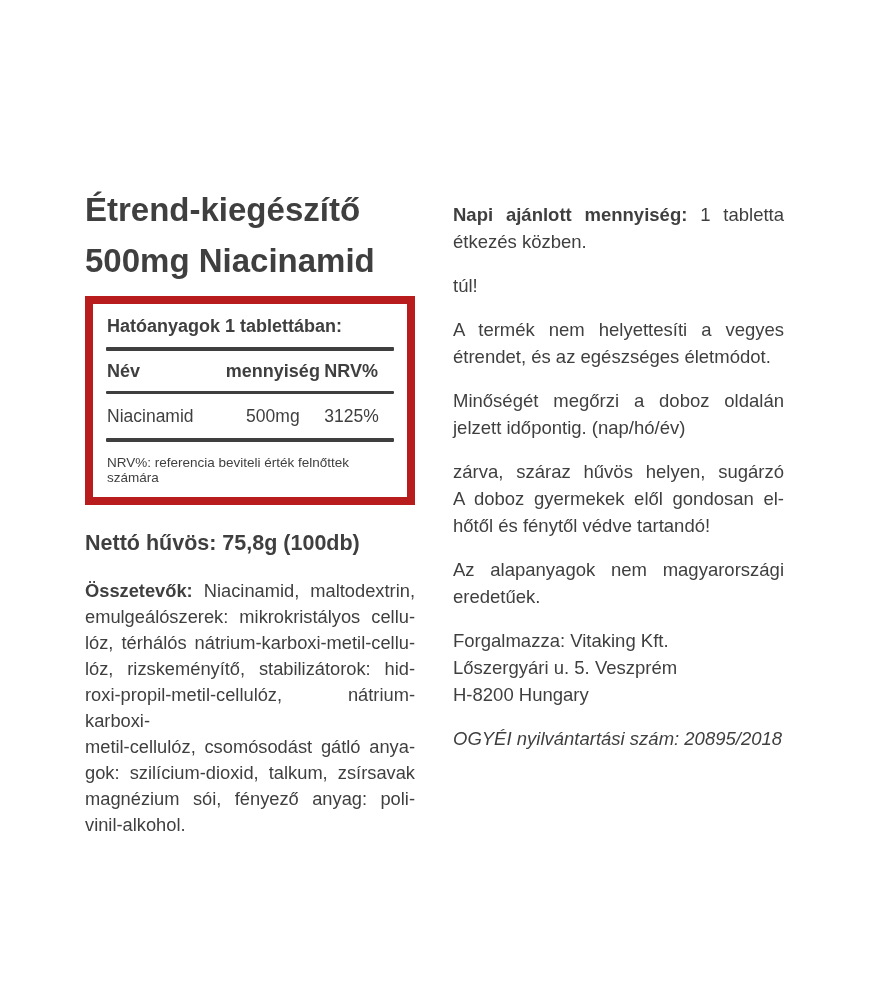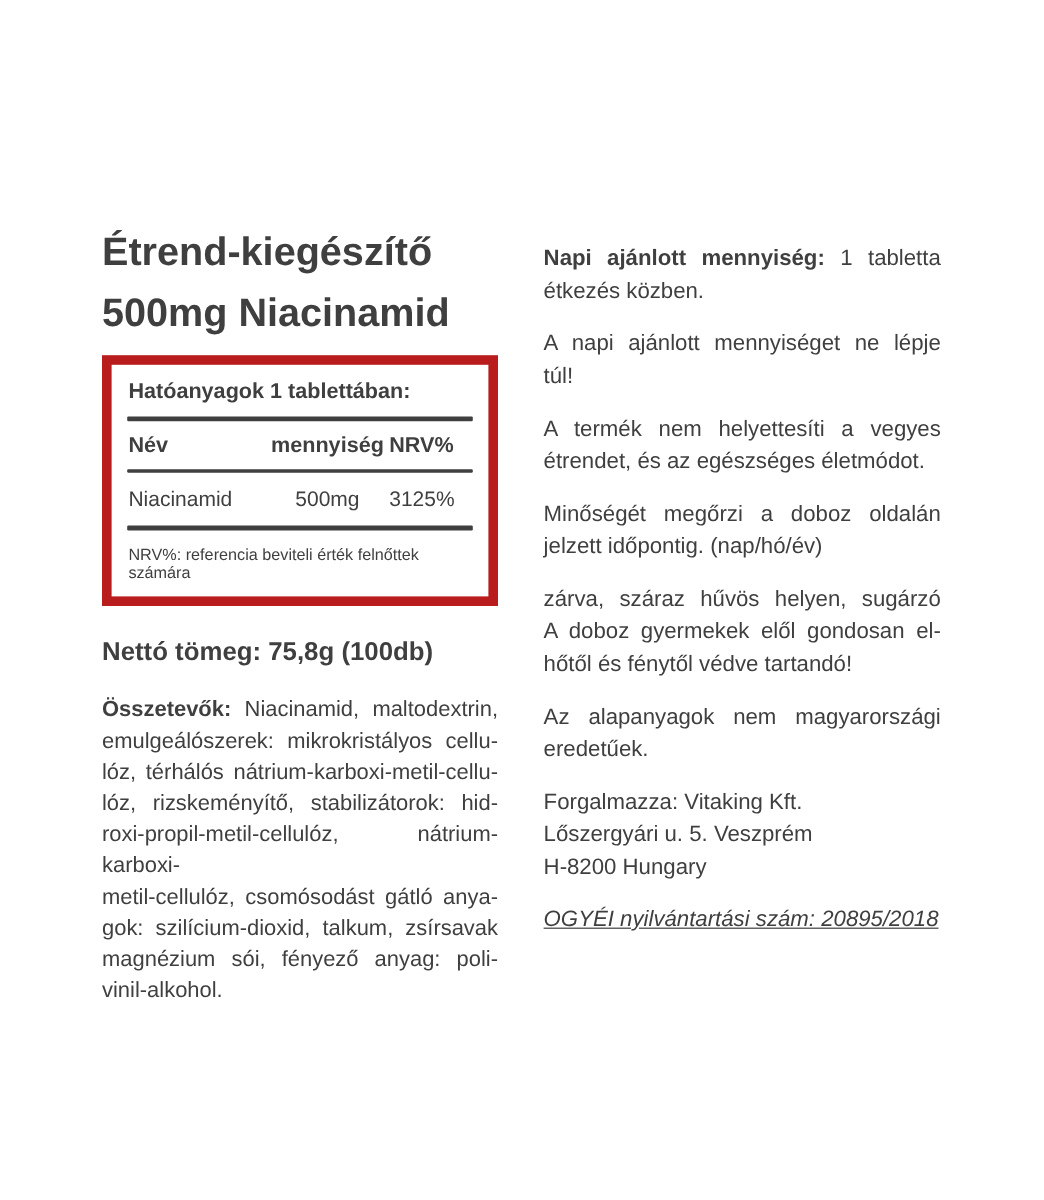--- a/index.html
+++ b/index.html
@@ -39,21 +39,21 @@
   .para { font-size: 18.3px; line-height: 26px; }
   .col-right .para { font-size: 18.5px; line-height: 27px; margin-bottom: 17px; }
   .ingredients { margin-top: 22px; }
   .b { font-weight: 700; }
   .ln { display: block; }
   .jl { text-align: justify; text-align-last: justify; }
   .lines .ln { text-align: justify; text-align-last: justify; }
   .lines .ln:last-child { text-align: left; text-align-last: left; }
   .plain .ln, .plain .ln:last-child { text-align: center; text-align-last: left; }
   .address { margin-bottom: 26px; }
-  .reg { font-style: italic; font-size: 18.5px; text-decoration: underline; }
+  .reg { font-style: italic; font-size: 18.5px; }
 </style>
 </head>
 <body>
 
 <div class="page">
 
   <div class="col-left">
 
     <h1 class="title">
       <span class="t-line">Étrend-kiegészítő</span>
@@ -71,21 +71,21 @@
       <div class="rule mid"></div>
       <div class="tbl-row">
         <div class="c name">Niacinamid</div>
         <div class="c qty">500mg</div>
         <div class="c nrv">3125%</div>
       </div>
       <div class="rule bot"></div>
       <div class="tbl-foot">NRV%: referencia beviteli érték felnőttek számára</div>
     </div>
 
-    <div class="net">Nettó tömeg: 75,8g (100db)</div>
+    <div class="net">Nettó hűvös: 75,8g (100db)</div>
 
     <div class="para ingredients">
       <div class="ln jl"><span class="b">Összetevők:</span> <span>Niacinamid, maltodextrin,</span></div>
       <div class="lines">
           <div class="ln">emulgeálószerek: mikrokristályos cellu-</div>
           <div class="ln">lóz, térhálós nátrium-karboxi-metil-cellu-</div>
           <div class="ln">lóz, rizskeményítő, stabilizátorok: hid-</div>
           <div class="ln">roxi-propil-metil-cellulóz, nátrium-karboxi-</div>
           <div class="ln">metil-cellulóz, csomósodást gátló anya-</div>
           <div class="ln">gok: szilícium-dioxid, talkum, zsírsavak</div>
@@ -99,21 +99,20 @@
   <div class="col-right">
 
     <div class="para">
       <div class="ln jl"><span class="b">Napi ajánlott mennyiség:</span> <span>1 tabletta</span></div>
       <div class="lines">
           <div class="ln">étkezés közben.</div>
         </div>
     </div>
 
     <div class="para lines">
-        <div class="ln">A napi ajánlott mennyiséget ne lépje</div>
         <div class="ln">túl!</div>
       </div>
 
     <div class="para lines">
         <div class="ln">A termék nem helyettesíti a vegyes</div>
         <div class="ln">étrendet, és az egészséges életmódot.</div>
       </div>
 
     <div class="para lines">
         <div class="ln">Minőségét megőrzi a doboz oldalán</div>

